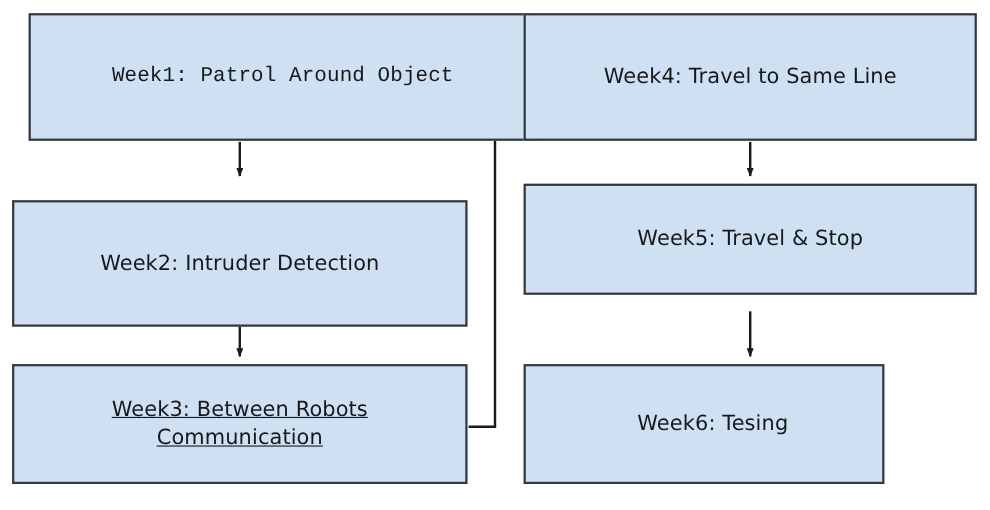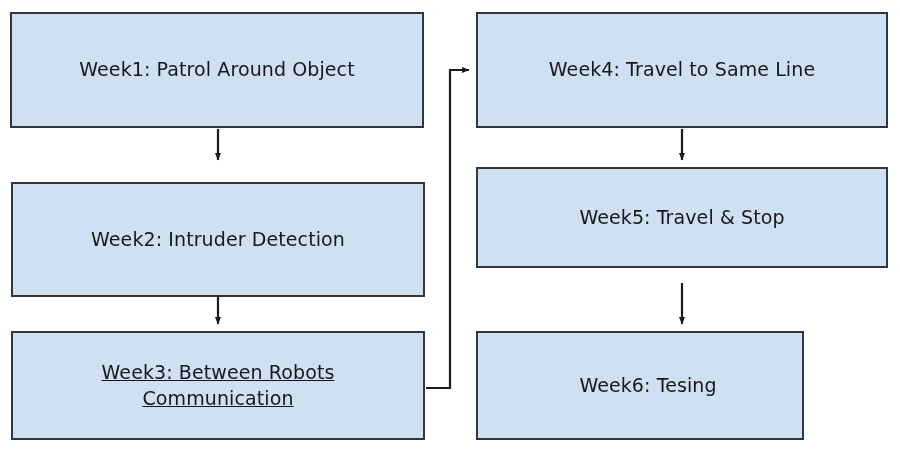--- a/index.html
+++ b/index.html
@@ -70,21 +70,21 @@
 
     <g>
       <path d="M682,129 L682,160" stroke="#1a1a1a" stroke-width="2.2" fill="none" marker-end="url(#arrow)"></path>
     </g>
 
     <g>
       <path d="M682,283 L682,324" stroke="#1a1a1a" stroke-width="2.2" fill="none" marker-end="url(#arrow)"></path>
     </g>
   </svg>
 
-  <div class="node" style="left:10px; top:12px; width:414px; height:116px;">Week1: Patrol Around Object</div>
+  <div class="node" style="left:26px; top:12px; width:462px; height:116px;font-family:Liberation Mono, monospace;">Week1: Patrol Around Object</div>
 
   <div class="node" style="left:11px; top:182px; width:414px; height:115px;">Week2: Intruder Detection</div>
 
   <div class="node" style="left:11px; top:331px; width:414px; height:109px;text-decoration:underline;">Week3: Between Robots
 Communication</div>
 
   <div class="node" style="left:476px; top:12px; width:412px; height:116px;">Week4: Travel to Same Line</div>
 
   <div class="node" style="left:476px; top:167px; width:412px; height:101px;">Week5: Travel &amp; Stop</div>
 

